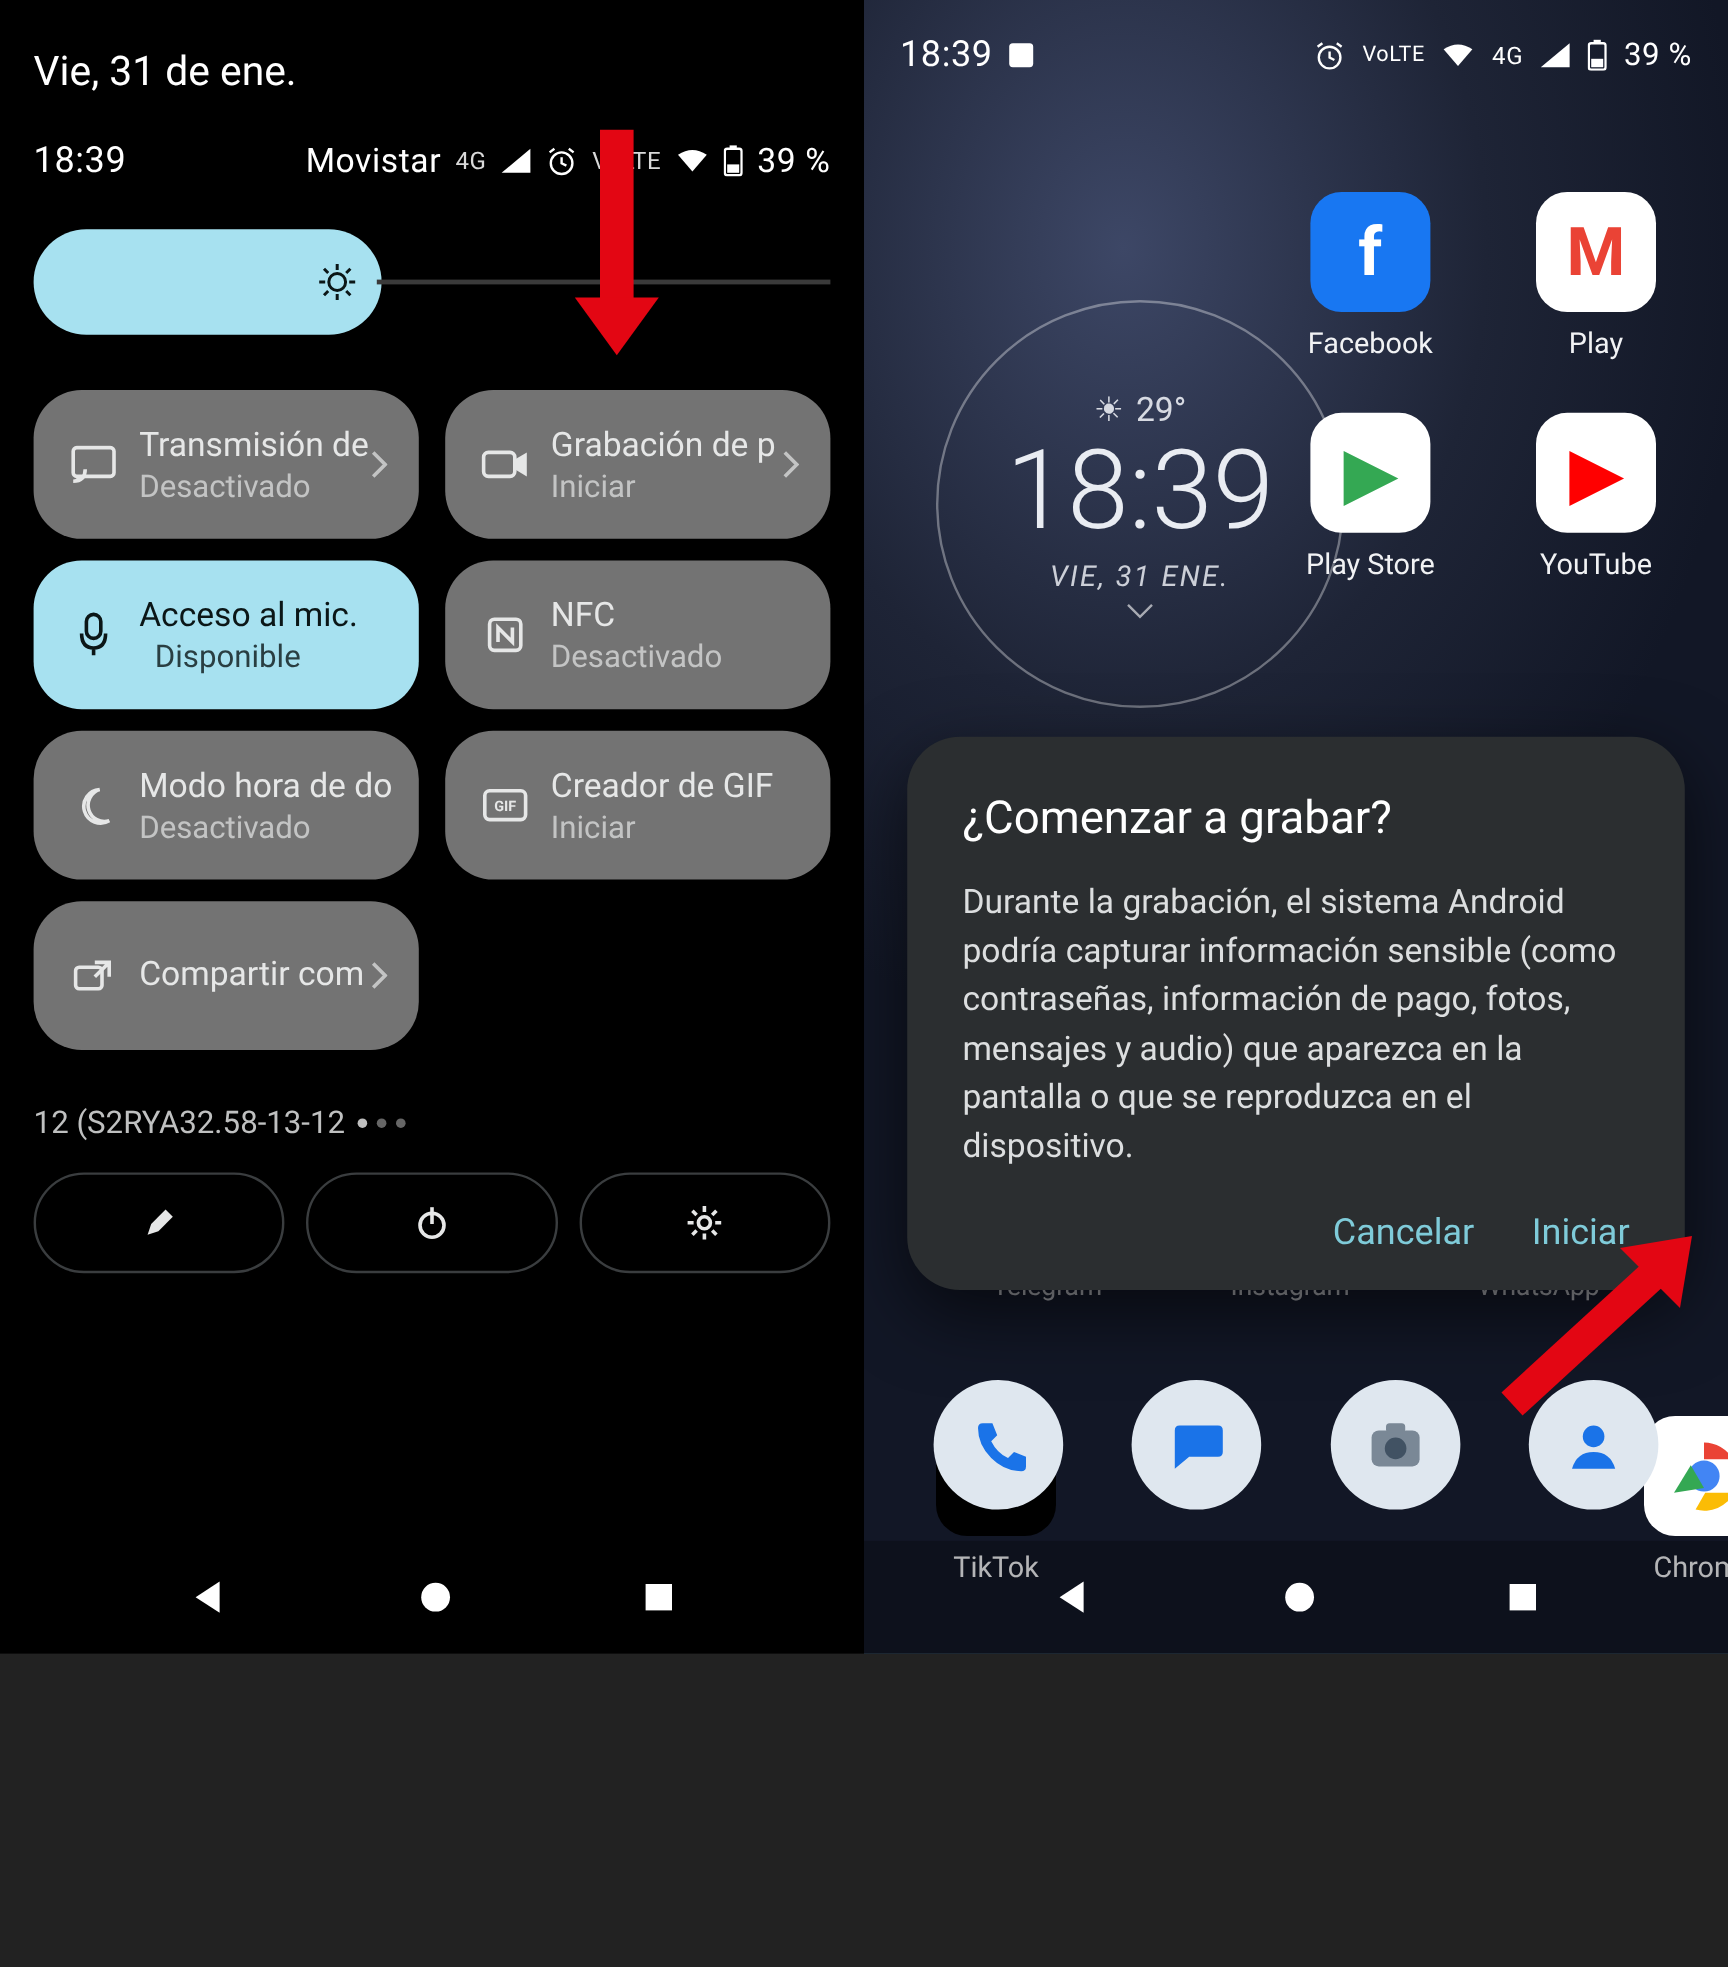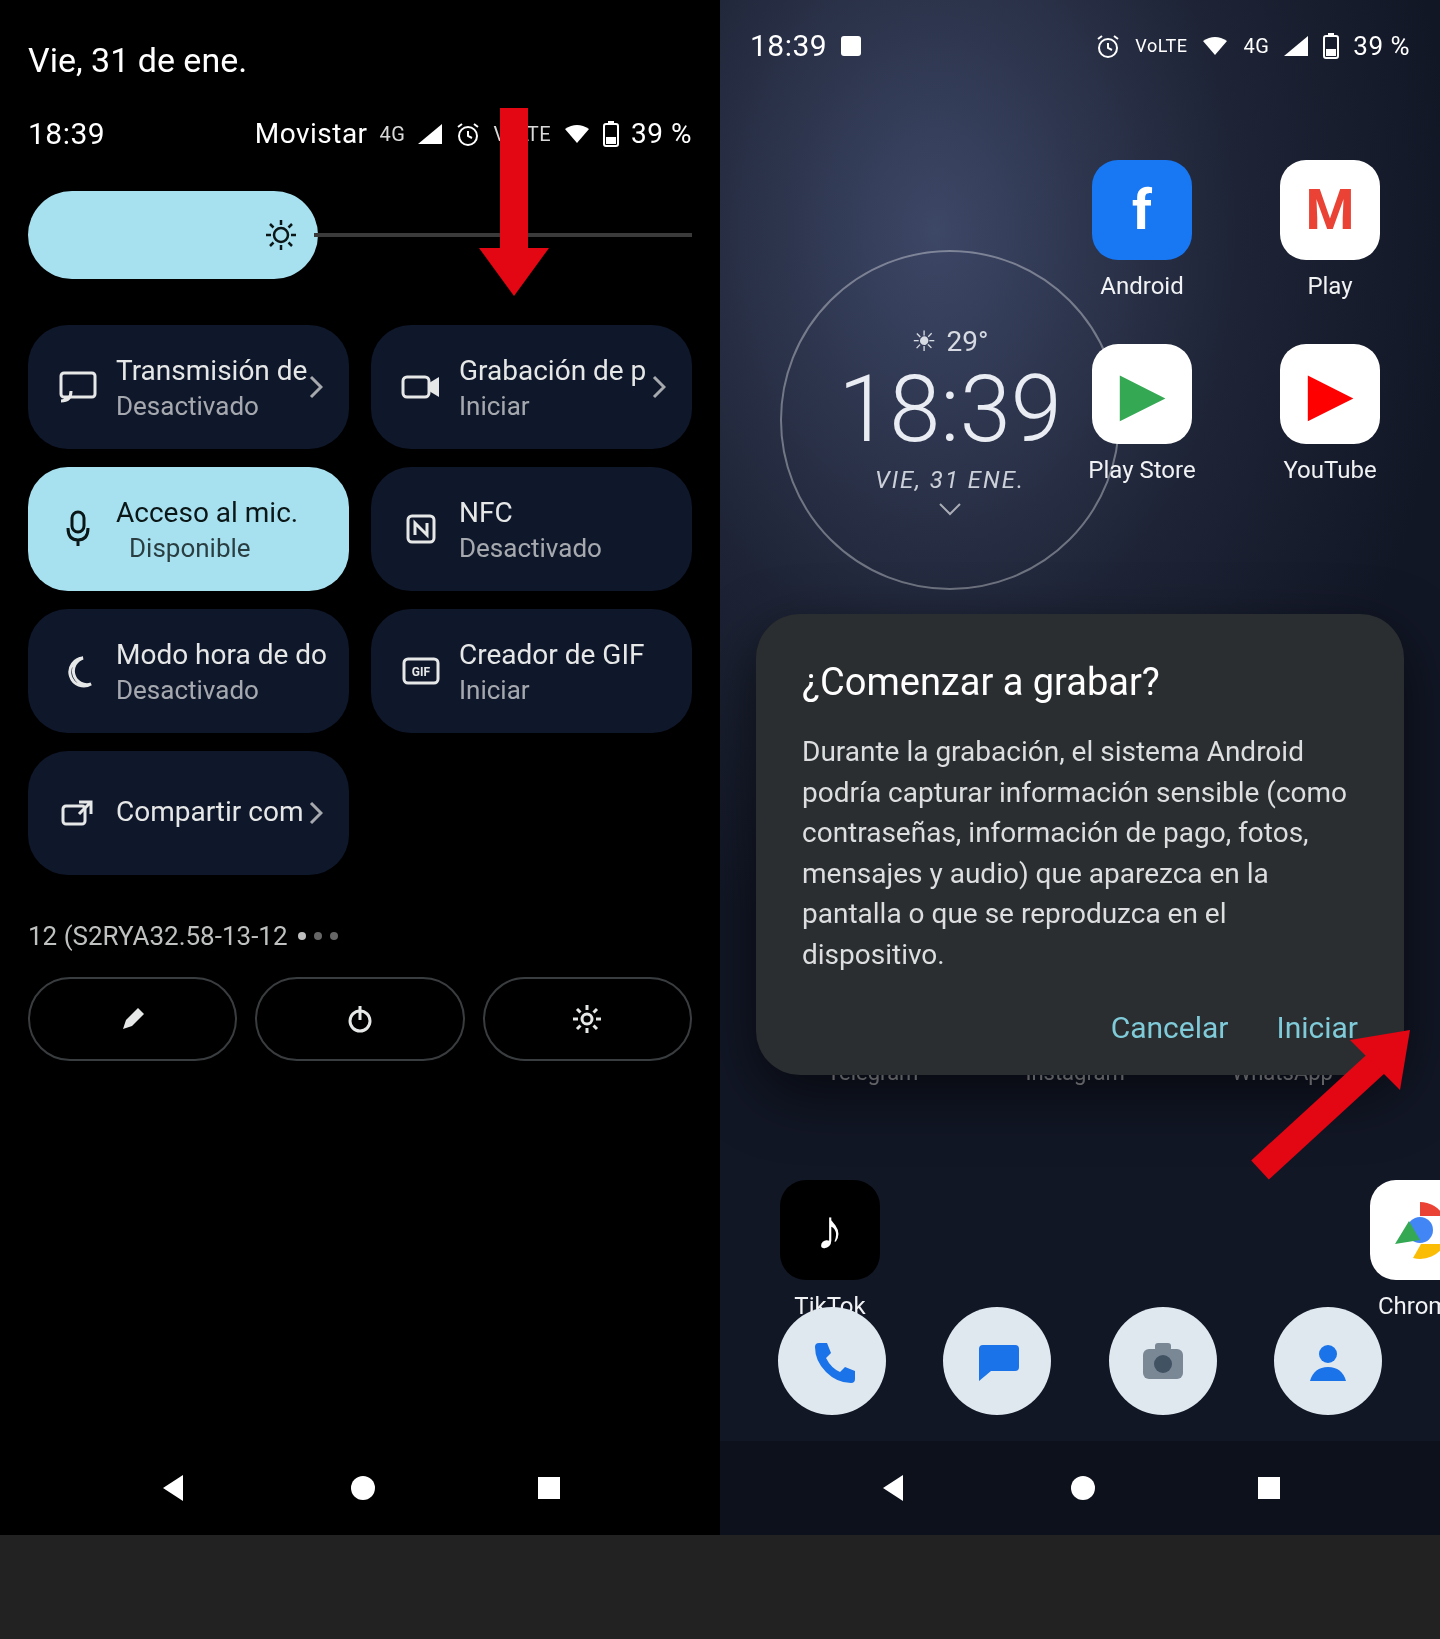--- a/index.html
+++ b/index.html
@@ -1,29 +1,29 @@
 <!DOCTYPE html>
 <html><head>
 <meta charset="utf-8">
 <style>
   * { margin: 0; padding: 0; box-sizing: border-box; font-family: Roboto, Arial, sans-serif; }
   body { background: #222; display: flex; justify-content: center; }
-  .shot { width: 1440px; height: 1535px; display: flex; background: #000; justify-content: space-between; }
+  .shot { width: 1440px; height: 1378px; display: flex; background: #000; justify-content: space-between; }
   .pane { width: 720px; height: 100%; position: relative; overflow: hidden; }
   
   .pane-left { background: #000; color: #fff; padding: 40px 28px 0; }
   .date-line { font-size: 34px; font-weight: 400; margin-bottom: 36px; }
   .status-row { display: flex; align-items: center; justify-content: space-between; font-size: 30px; margin-bottom: 40px; letter-spacing: .5px; }
   .status-right { display: flex; align-items: center; gap: 12px; font-size: 28px; }
   .status-right .small { font-size: 20px; opacity: .85; }
   .bright-row { display: flex; align-items: center; gap: 0; margin-bottom: 46px; }
   .bright-thumb { width: 290px; height: 88px; background: #a7e1f0; border-radius: 44px; display: flex; align-items: center; justify-content: flex-end; padding-right: 20px; }
   .bright-track { flex: 1; height: 4px; background: #3a3a3a; margin-left: -4px; }
   .tiles { display: grid; grid-template-columns: 1fr 1fr; gap: 18px 22px; }
-  .tile { background: #0f172a; color: #e6e7e7; border-radius: 40px; height: 124px; display: flex; align-items: center; padding: 0 22px 0 28px; position: relative; overflow: hidden; }
+  .tile { background: #737373; color: #e6e7e7; border-radius: 40px; height: 124px; display: flex; align-items: center; padding: 0 22px 0 28px; position: relative; overflow: hidden; }
   .tile.active { background: #a7e1f0; color: #0b1617; }
   .tile .ico { width: 44px; display: flex; justify-content: center; flex: 0 0 44px; }
   .tile .txt { flex: 1; min-width: 0; margin-left: 16px; overflow: hidden; }
   .tile .t-title { font-size: 28px; white-space: nowrap; overflow: hidden; text-overflow: clip; margin-bottom: 4px; }
   .tile .t-sub { font-size: 26px; opacity: .7; }
   .tile.active .t-sub { opacity: .8; margin-left: 13px; }
   .tile .chev { flex: 0 0 18px; opacity: .7; }
   .build-row { margin-top: 46px; font-size: 26px; color: #bfc0c0; display: flex; align-items: center; gap: 10px; }
   .dots { display: inline-flex; gap: 8px; }
   .dot { width: 8px; height: 8px; border-radius: 50%; background: #666; }
@@ -325,21 +325,21 @@
         <div class="clock-date">VIE, 31 ENE.</div>
         <svg width="24" height="14" style="margin-top:8px; opacity:.6">
             <path d="M2 2 12 12 22 2" stroke="#fff" stroke-width="2" fill="none"></path>
           </svg>
       </div>
     </div>
 
     <div class="app-grid" id="appgrid">
         <div class="app">
           <div class="ic" style="background:#1877F2;color:#fff">f</div>
-          <div class="lbl">Android</div>
+          <div class="lbl">Facebook</div>
         </div>
         <div class="app">
           <div class="ic" style="background:#ffffff;color:#EA4335">M</div>
           <div class="lbl">Play</div>
         </div>
         <div class="app">
           <div class="ic" style="background:#ffffff;color:#34A853">▶</div>
           <div class="lbl">Play Store</div>
         </div>
         <div class="app">

